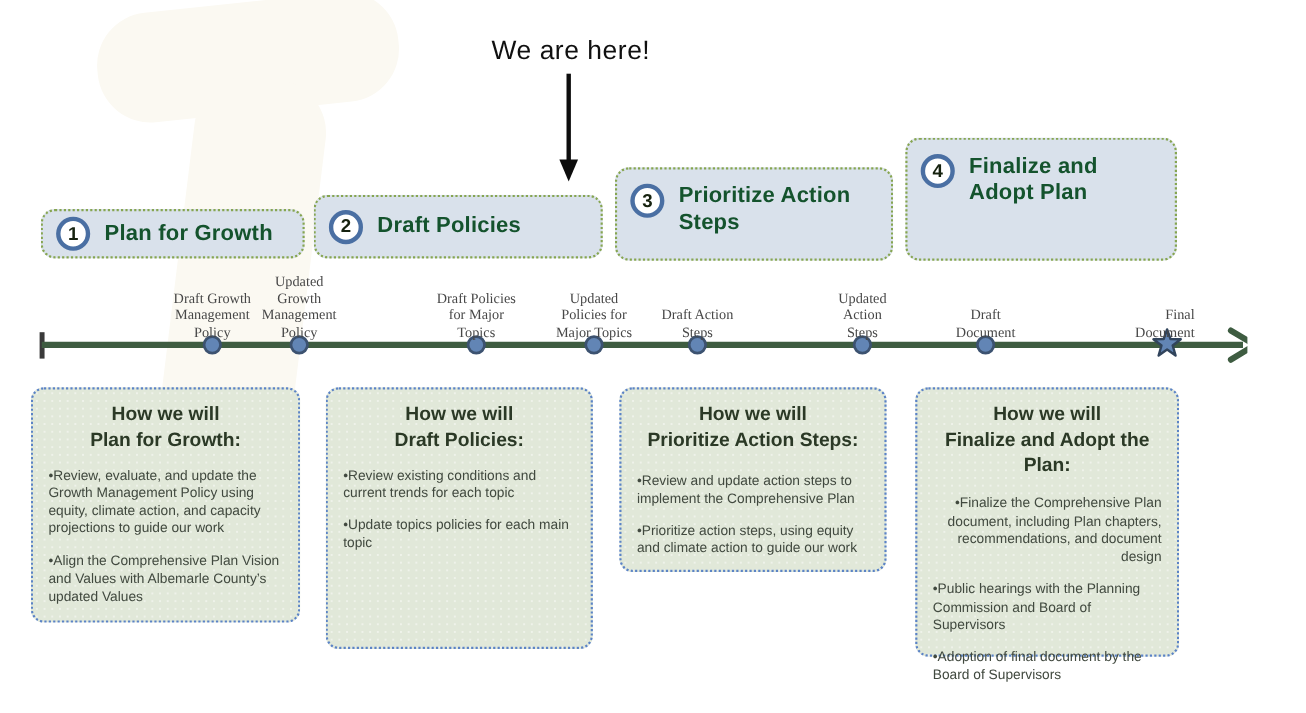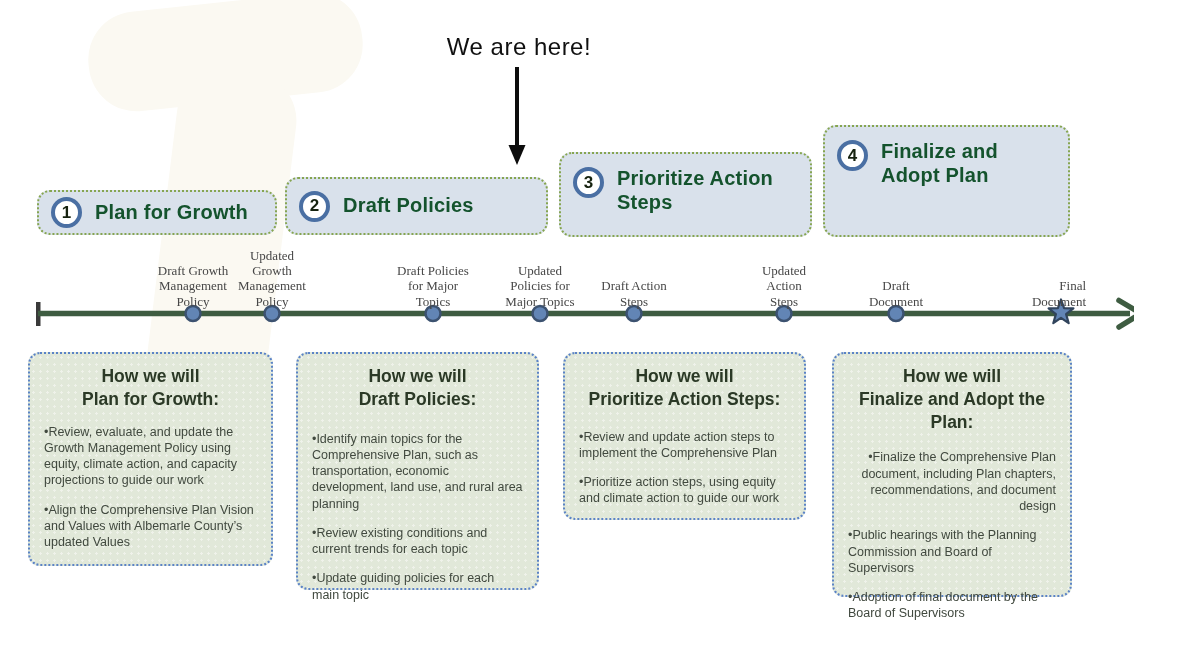--- a/index.html
+++ b/index.html
@@ -133,23 +133,22 @@
       <p class="dbullet">•Align the Comprehensive Plan Vision and Values with Albemarle County’s updated Values</p>
     </div>
   </div>
 
   <div class="detail" style="left:296px;top:352px;width:243px;height:238px;">
     <div class="dtitle">
       <div>How we will</div>
       <div>Draft Policies:</div>
     </div>
     <div>
-      <p class="dbullet" style="margin-top:20px;">•Identify main topics for the Comprehensive Plan, such as transportation, economic development, land use, and rural area planning</p>
       <p class="dbullet">•Review existing conditions and current trends for each topic</p>
-      <p class="dbullet">•Update guiding policies for each main topic</p>
+      <p class="dbullet">•Update topics policies for each main topic</p>
     </div>
   </div>
 
   <div class="detail" style="left:563px;top:352px;width:243px;height:168px;">
     <div class="dtitle">
       <div>How we will</div>
       <div>Prioritize Action Steps:</div>
     </div>
     <div>
       <p class="dbullet" style="margin-top:18px;">•Review and update action steps to implement the Comprehensive Plan</p>

